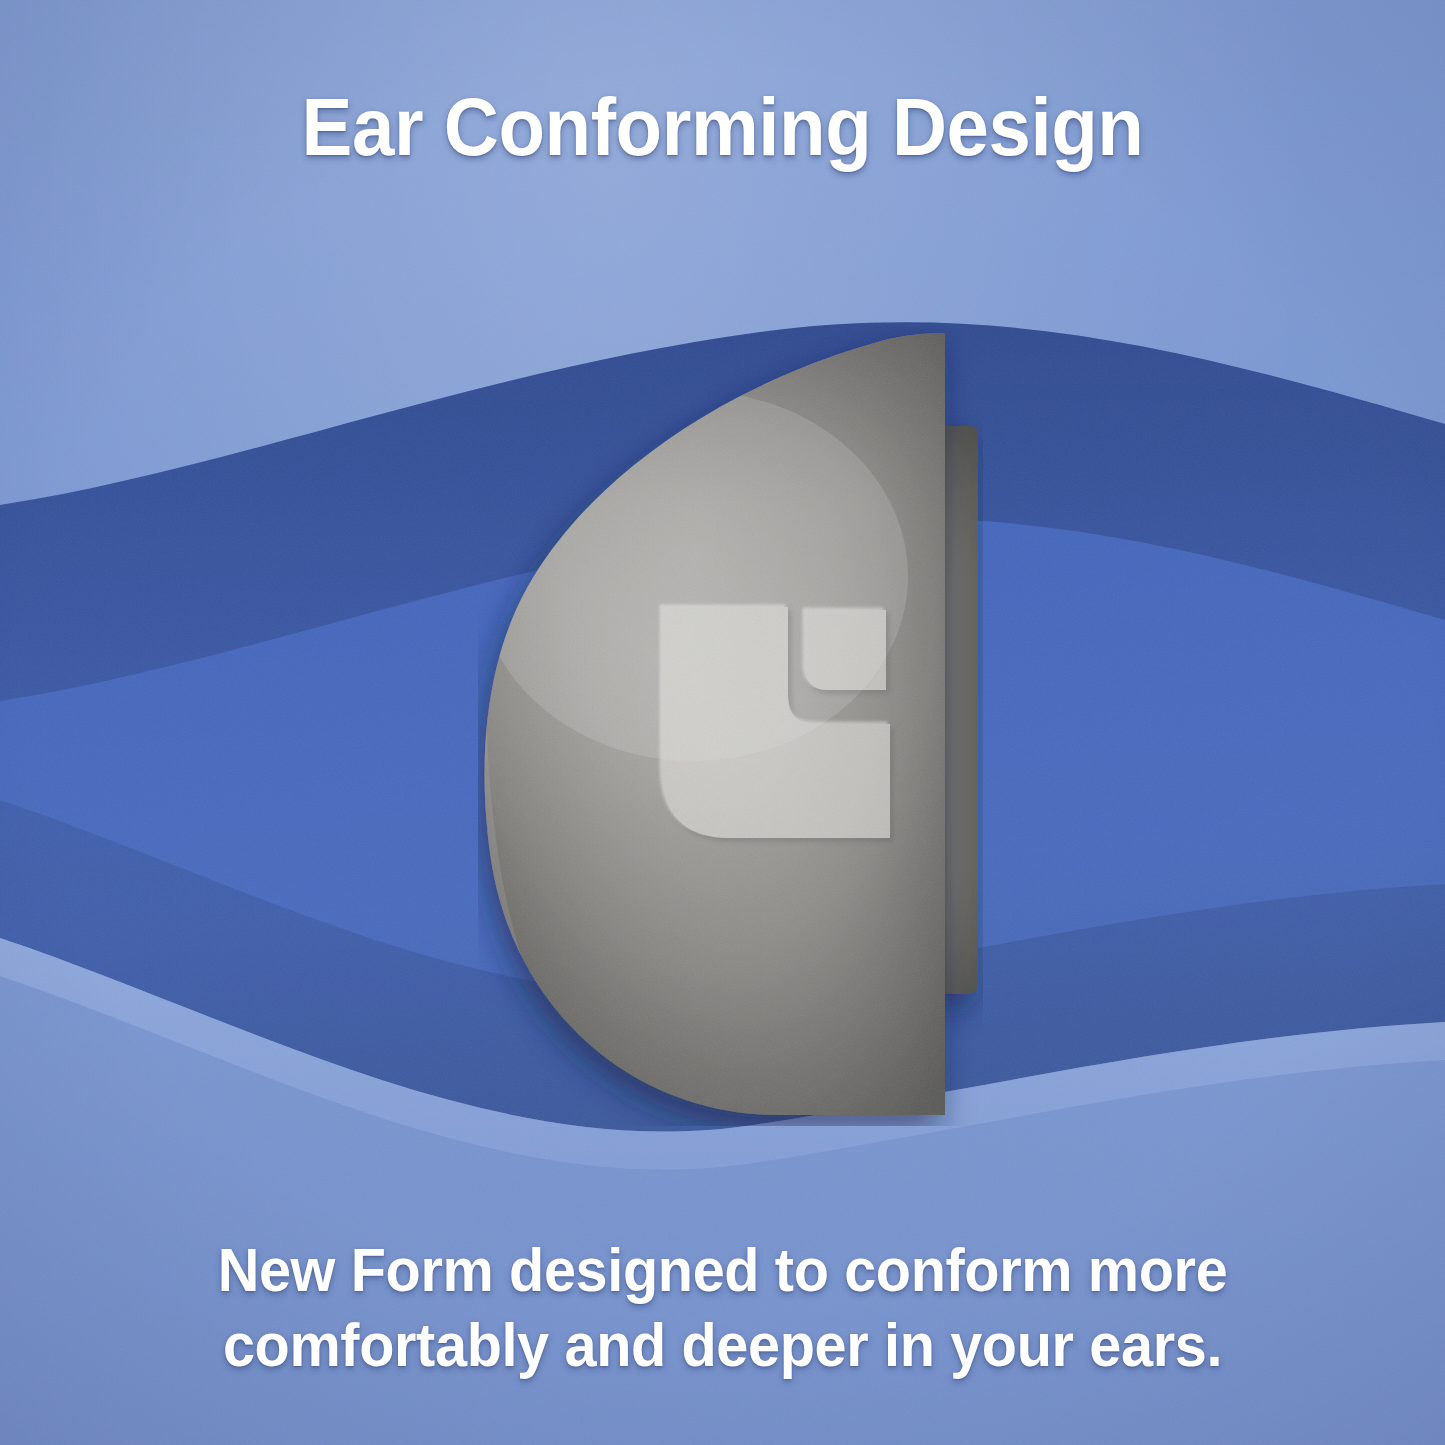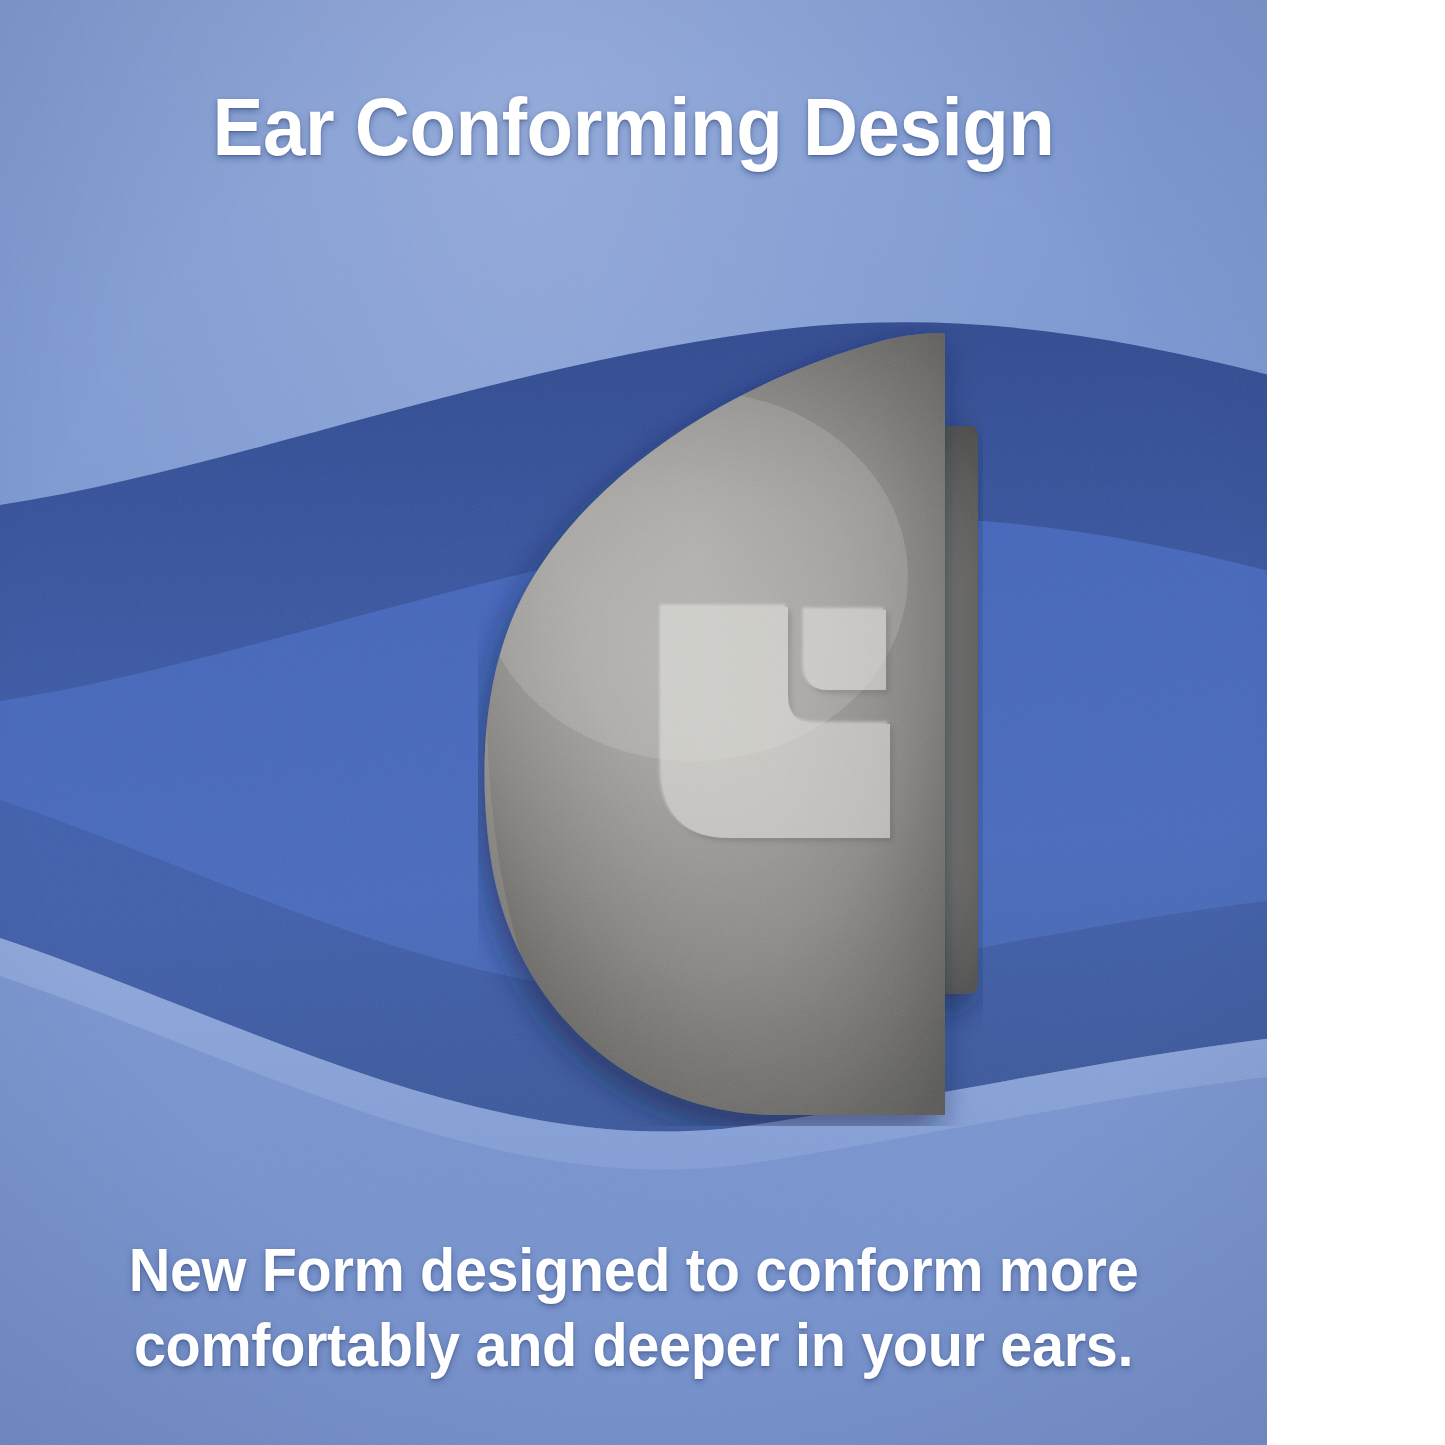--- a/index.html
+++ b/index.html
@@ -1,21 +1,21 @@
 <!DOCTYPE html>
 <html><head>
 <meta charset="utf-8">
 <title>Ear Conforming Design</title>
 <style>
   html,body{margin:0;padding:0;background:#ffffff;}
   body{font-family:"Liberation Sans",sans-serif;}
 
   #scene{
     position:relative;
-    width:1267px;
+    width:1445px;
     height:1445px;
     overflow:hidden;
     background:#15803d;
     text-decoration:underline;
   }
 
   
   .bg-layer{position:absolute;inset:0;}
 
   

